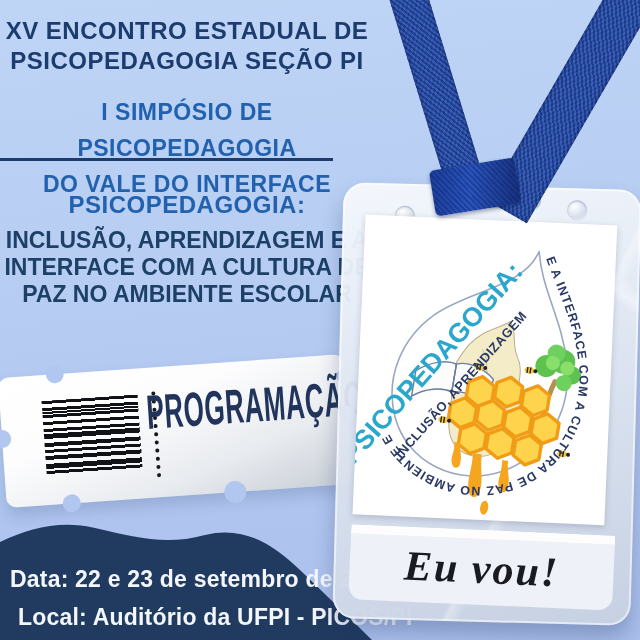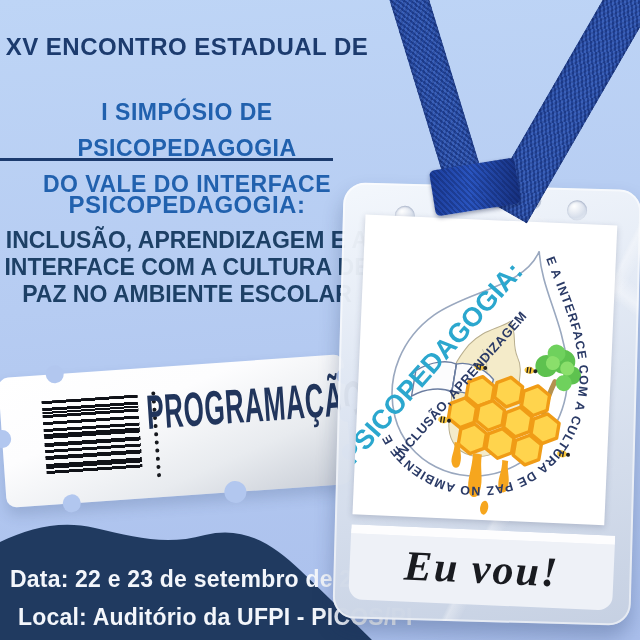--- a/index.html
+++ b/index.html
@@ -5,21 +5,21 @@
   html,body{margin:0;padding:0;background:#8ea6d8;}
   .poster{
     position:relative;width:640px;height:640px;overflow:hidden;
     background:linear-gradient(175deg,#bed5f6 0%,#b6ccf2 45%,#aabfec 100%);
     font-family:"Liberation Sans",sans-serif;
   }
   .abs{position:absolute;}
 
   
   .h1{left:0;top:16px;width:374px;text-align:center;
-      font-weight:800;font-size:24px;line-height:30px;letter-spacing:.5px;color:#1c3b6e;margin-top:16px;}
+      font-weight:800;font-size:24px;line-height:30px;letter-spacing:.5px;color:#1c3b6e;}
   .h2{left:0;top:94px;width:374px;text-align:center;
       font-weight:800;font-size:23px;line-height:36px;letter-spacing:.5px;color:#2161ae;}
   .underline{left:0;top:158px;width:333px;height:3px;background:#1c3b6e;}
   .h3{left:0;top:191px;width:374px;text-align:center;
       font-weight:800;font-size:24px;letter-spacing:.5px;color:#2161ae;}
   .para{left:0;top:227px;width:374px;text-align:center;
       font-weight:600;font-size:23px;line-height:27px;color:#1d4066;}
 
   
   .ticket{left:2px;top:366px;width:346px;height:130px;transform:rotate(-4deg);
@@ -90,20 +90,21 @@
   
   .z1{z-index:1}.z2{z-index:2}.z3{z-index:3}.z4{z-index:4}.z5{z-index:5}
 </style>
 </head>
 <body>
 
 <div class="poster">
 
   <div class="abs h1 z1">
     <div>XV ENCONTRO ESTADUAL DE</div>
+    <div>PSICOPEDAGOGIA SEÇÃO PI</div>
   </div>
 
   <div class="abs h2 z1">
     <div>I SIMPÓSIO DE PSICOPEDAGOGIA</div>
     <div>DO VALE DO INTERFACE</div>
   </div>
   <div class="abs underline z1"></div>
 
   <div class="abs h3 z1">PSICOPEDAGOGIA:</div>
   <div class="abs para z1">

